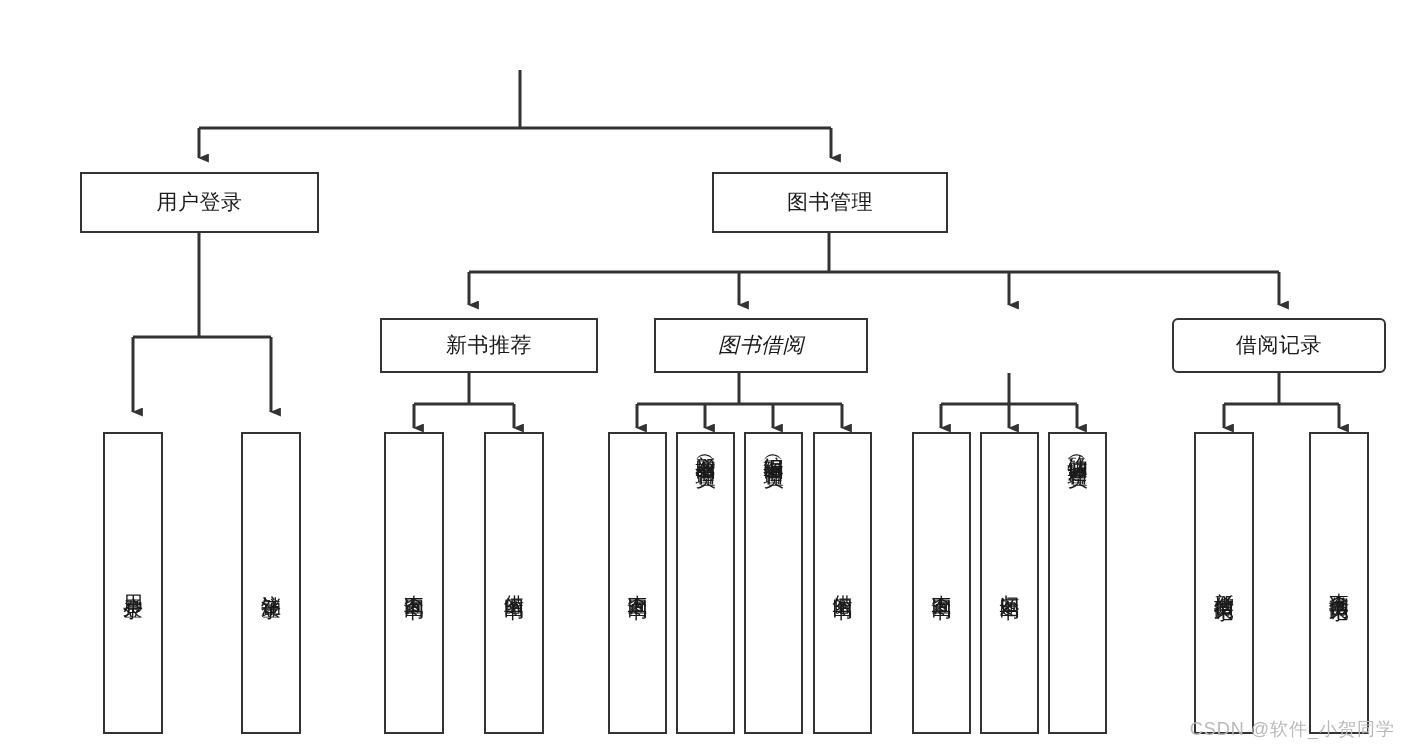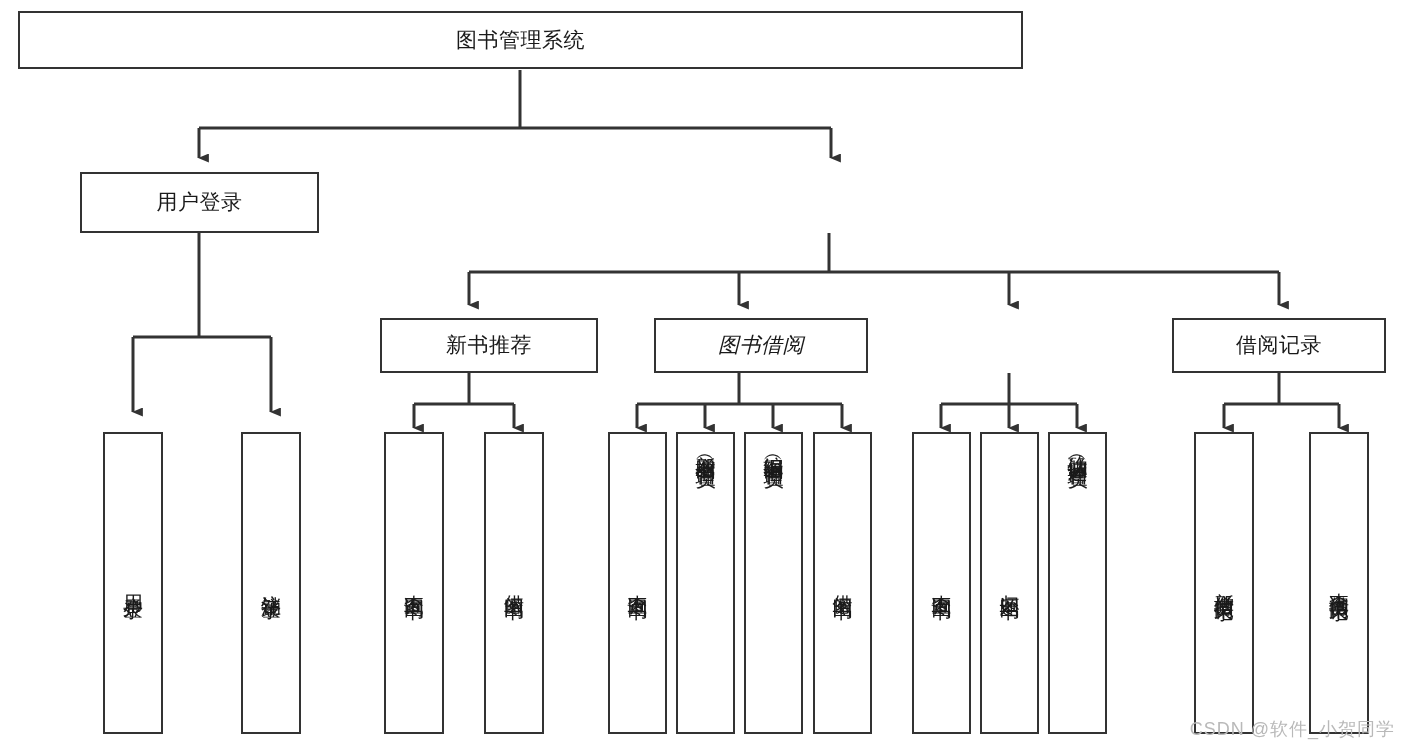--- a/index.html
+++ b/index.html
@@ -128,39 +128,39 @@
       <path d="M 1009 404 L 1009 428" marker-end="url(#arrow)"></path>
       <path d="M 1077 404 L 1077 428" marker-end="url(#arrow)"></path>
 
       <path d="M 1279 373 L 1279 404"></path>
       <path d="M 1224 404 L 1339 404"></path>
       <path d="M 1224 404 L 1224 428" marker-end="url(#arrow)"></path>
       <path d="M 1339 404 L 1339 428" marker-end="url(#arrow)"></path>
     </g>
   </svg>
 
-  <div class="node" style="left:18px; top:11px; width:1005px; height:58px;">
-    <span class="label">图书管理系统</span>
-  </div>
 
   <div class="node" style="left:80px; top:172px; width:239px; height:61px;">
     <span class="label">用户登录</span>
   </div>
 
+  <div class="node" style="left:712px; top:172px; width:236px; height:61px;">
+    <span class="label">图书管理</span>
+  </div>
 
   <div class="node" style="left:360px; top:318px; width:218px; height:55px;margin-left:20px;">
     <span class="label">新书推荐</span>
   </div>
 
   <div class="node" style="left:654px; top:318px; width:214px; height:55px;font-style:italic;">
     <span class="label">图书借阅</span>
   </div>
 
 
-  <div class="node" style="left:1172px; top:318px; width:214px; height:55px;">
+  <div class="node" style="left:1172px; top:318px; width:214px; height:55px;border-radius:6px;">
     <span class="label">借阅记录</span>
   </div>
 
   <div class="node vertical mid" style="left:103px; top:432px; width:60px; height:302px;">
     <span class="label">用户登录</span>
   </div>
 
   <div class="node vertical mid" style="left:241px; top:432px; width:60px; height:302px;">
     <span class="label">注销登录</span>
   </div>

